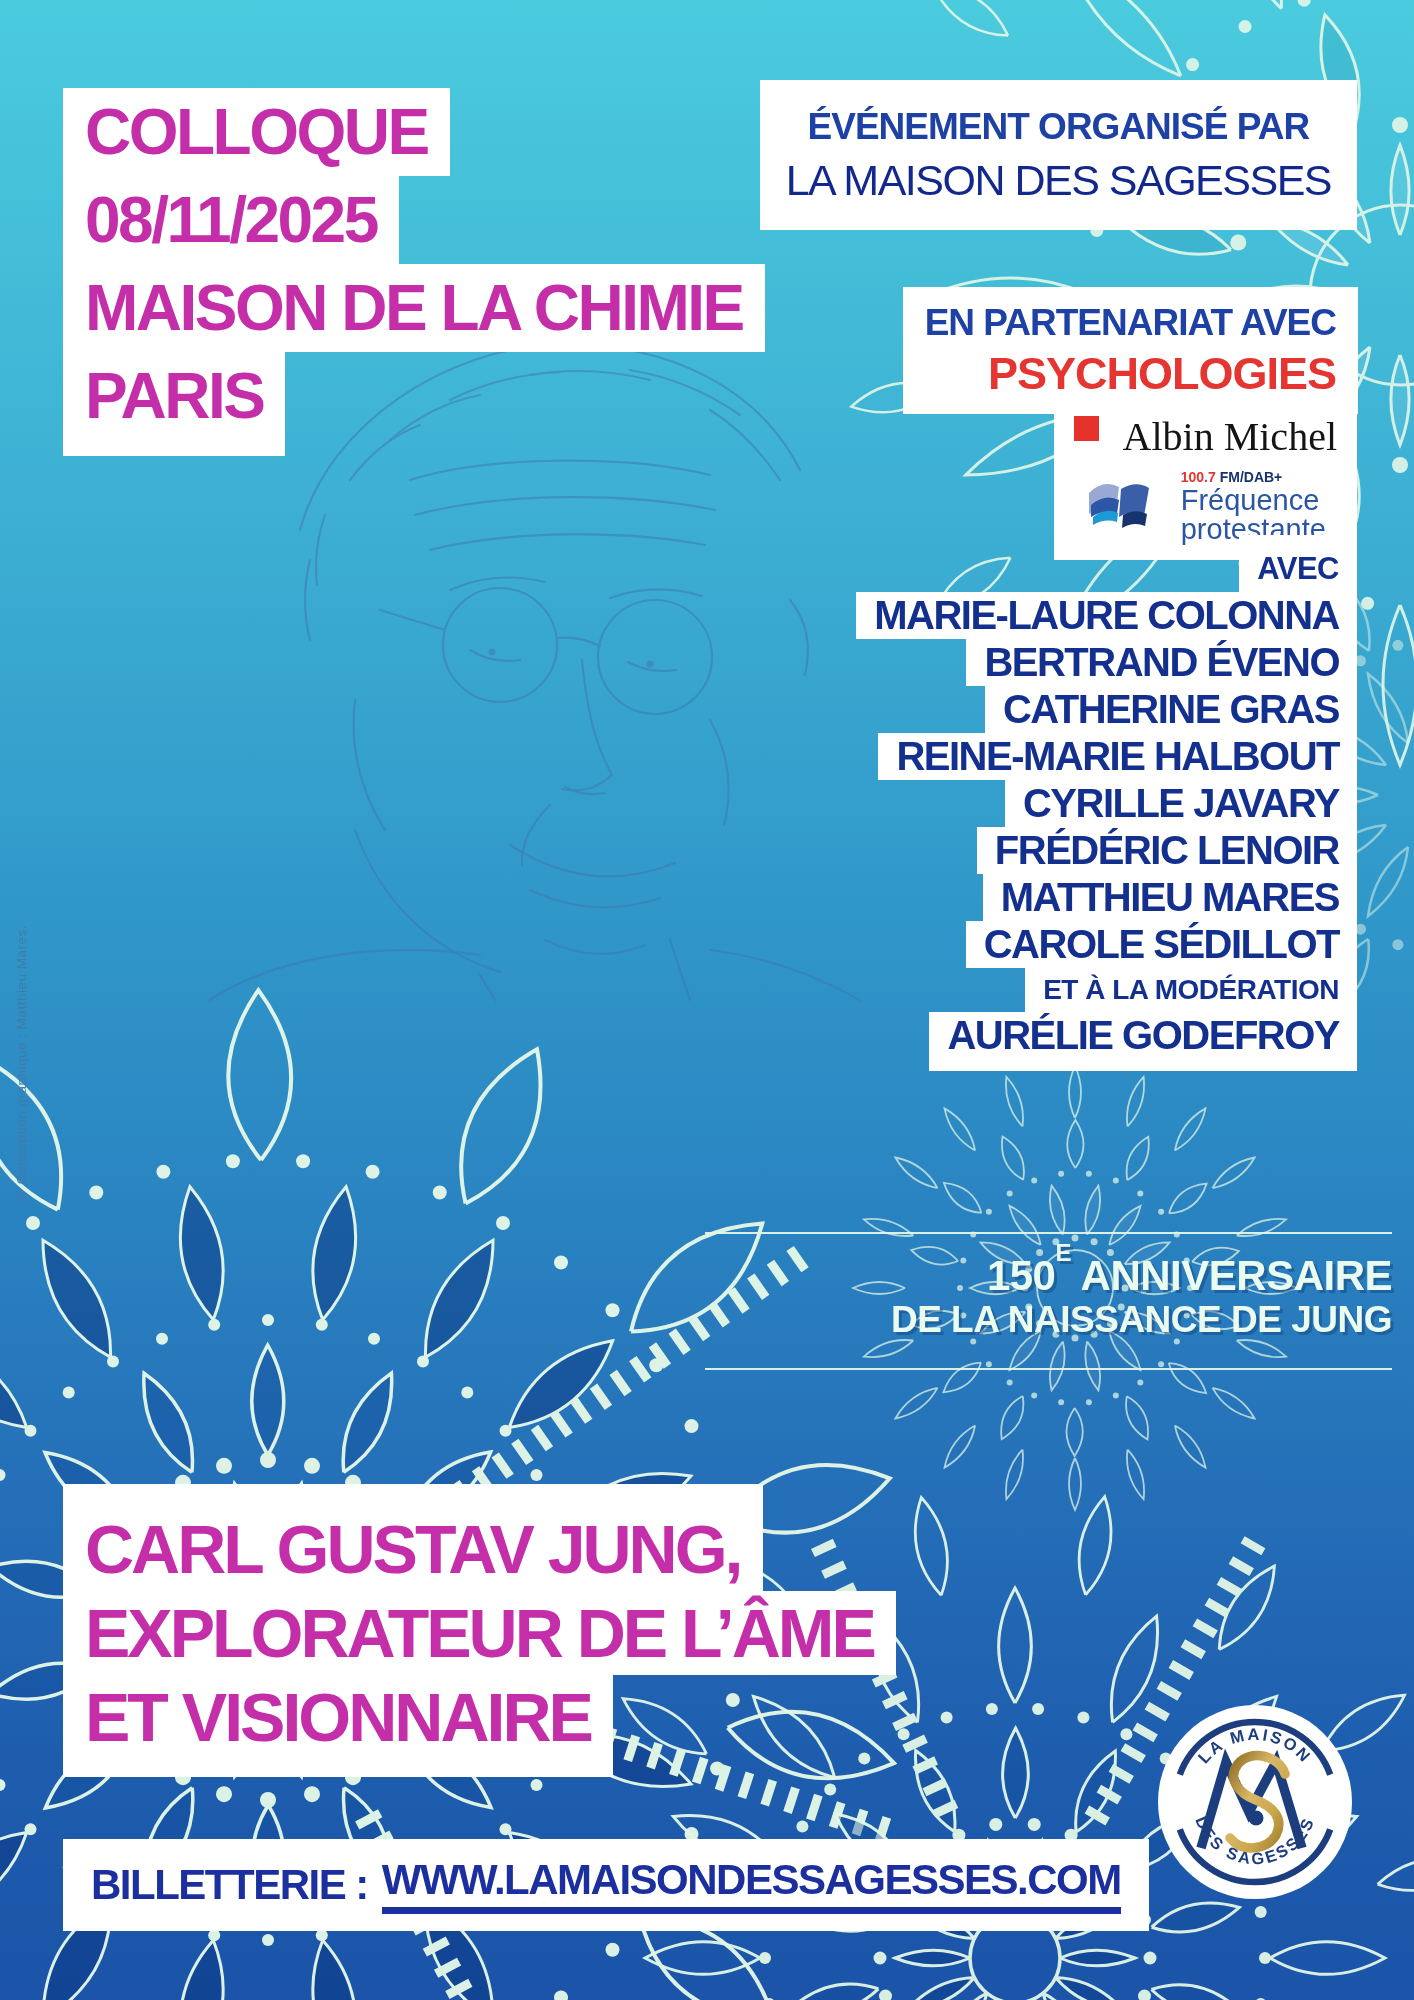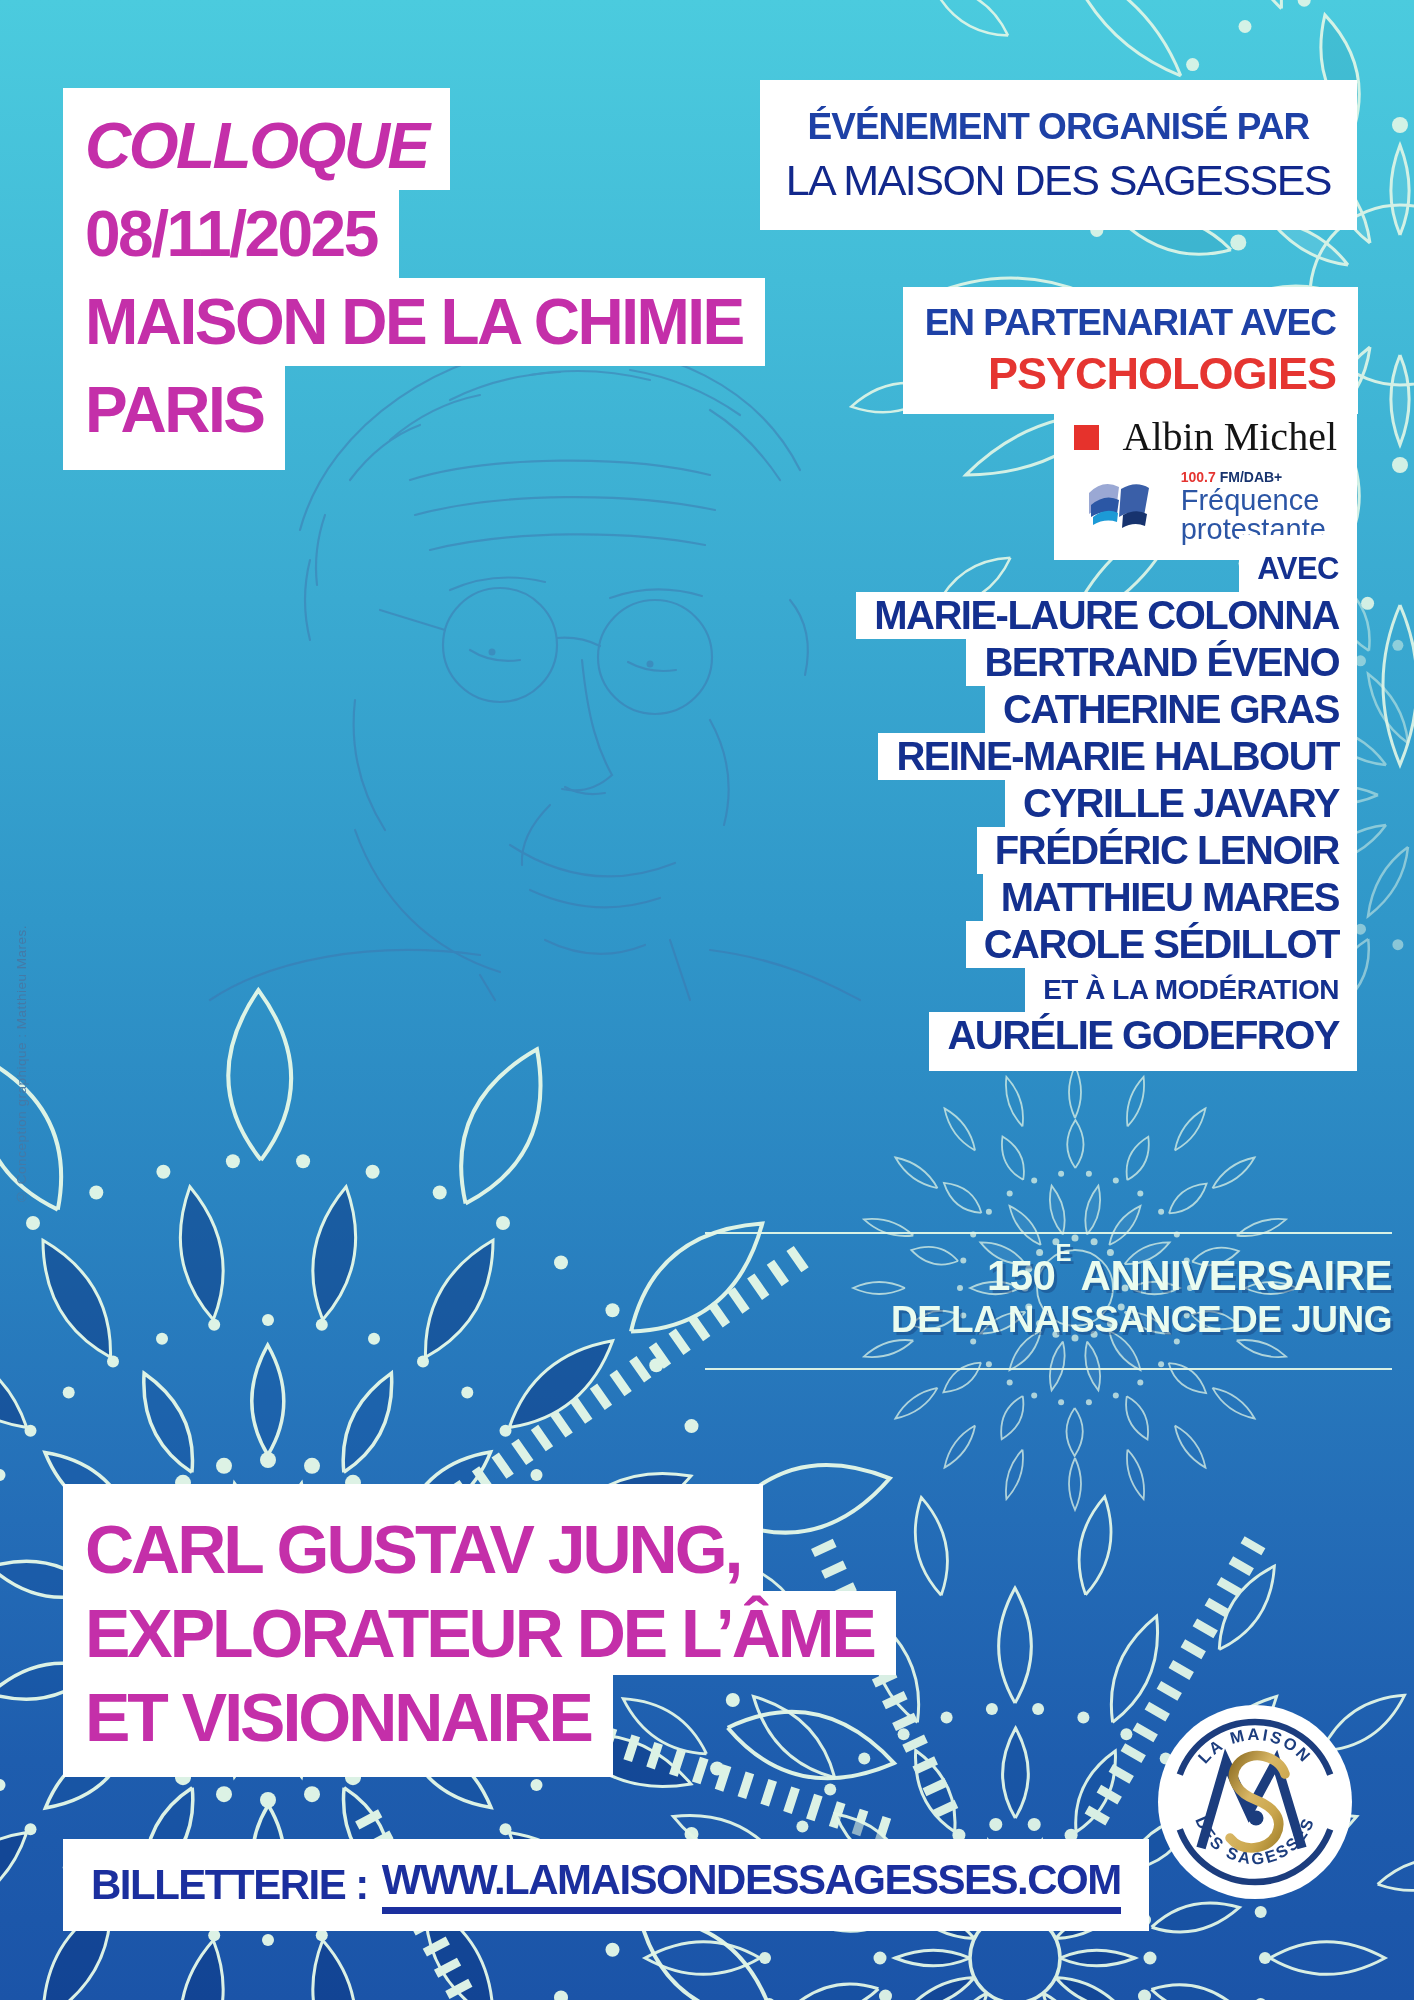--- a/index.html
+++ b/index.html
@@ -8,37 +8,37 @@
     background:linear-gradient(180deg,#4bcbde 0%,#43bcd8 14%,#3aaad1 30%,#3097c9 46%,#2a84c1 60%,#246db7 76%,#1e5dae 88%,#1b54a8 100%);
     font-family:"Liberation Sans",sans-serif;
   }
   svg.layer{position:absolute;left:0;top:0;}
   .line{display:table;background:#ffffff;white-space:nowrap;}
 
   
   .event{position:absolute;left:63px;top:88px;}
   .event .line{color:#c42fa9;font-weight:800;font-size:64px;line-height:88px;
     letter-spacing:-2.5px;padding:0 22px;}
-  .event .line:first-child{padding-top:14px;font-style:italic;}
+  .event .line:first-child{padding-top:0;}
   .event .line:last-child{padding-bottom:16px;}
 
   
   .org{position:absolute;right:57px;top:80px;text-align:center;padding:22px 26px;background:#fff;}
   .org .l1{color:#1e41a6;font-weight:600;font-size:37px;line-height:50px;letter-spacing:-1px;white-space:nowrap;}
   .org .l2{color:#12288c;font-weight:400;font-size:43px;line-height:56px;letter-spacing:-1.5px;white-space:nowrap;}
 
   
   .partner{position:absolute;right:56px;top:287px;text-align:right;padding:12px 22px;background:#fff;}
   .partner .l1{color:#1e41a6;font-weight:600;font-size:37px;line-height:47px;letter-spacing:-1px;white-space:nowrap;}
   .partner .l2{color:#e53531;font-weight:800;font-size:45px;line-height:56px;letter-spacing:-1px;white-space:nowrap;}
 
   
   .logos{position:absolute;right:57px;top:402px;background:#fff;padding:14px 20px 16px 20px;
     display:flex;flex-direction:column;align-items:center;gap:10px;}
-  .albin{display:flex;align-items:center;gap:24px;}
+  .albin{display:flex;align-items:flex-start;gap:24px;}
   .albin .sq{width:25px;height:25px;background:#e6322c;}
   .albin .t{font-family:"Liberation Serif",serif;color:#141414;font-size:40px;line-height:42px;}
   .freq{display:flex;align-items:center;gap:22px;}
   .freq .txt{display:flex;flex-direction:column;line-height:28px;}
   .freq .small{font-size:14px;font-weight:700;line-height:18px;text-align:left;}
   .freq .small .n{color:#e53531;} .freq .small .b{color:#17336e;}
   .freq .name{color:#2b55a5;font-size:29px;line-height:29px;text-align:left;}
 
   
   .speakers{position:absolute;right:57px;top:535px;display:flex;flex-direction:column;align-items:flex-end;}

